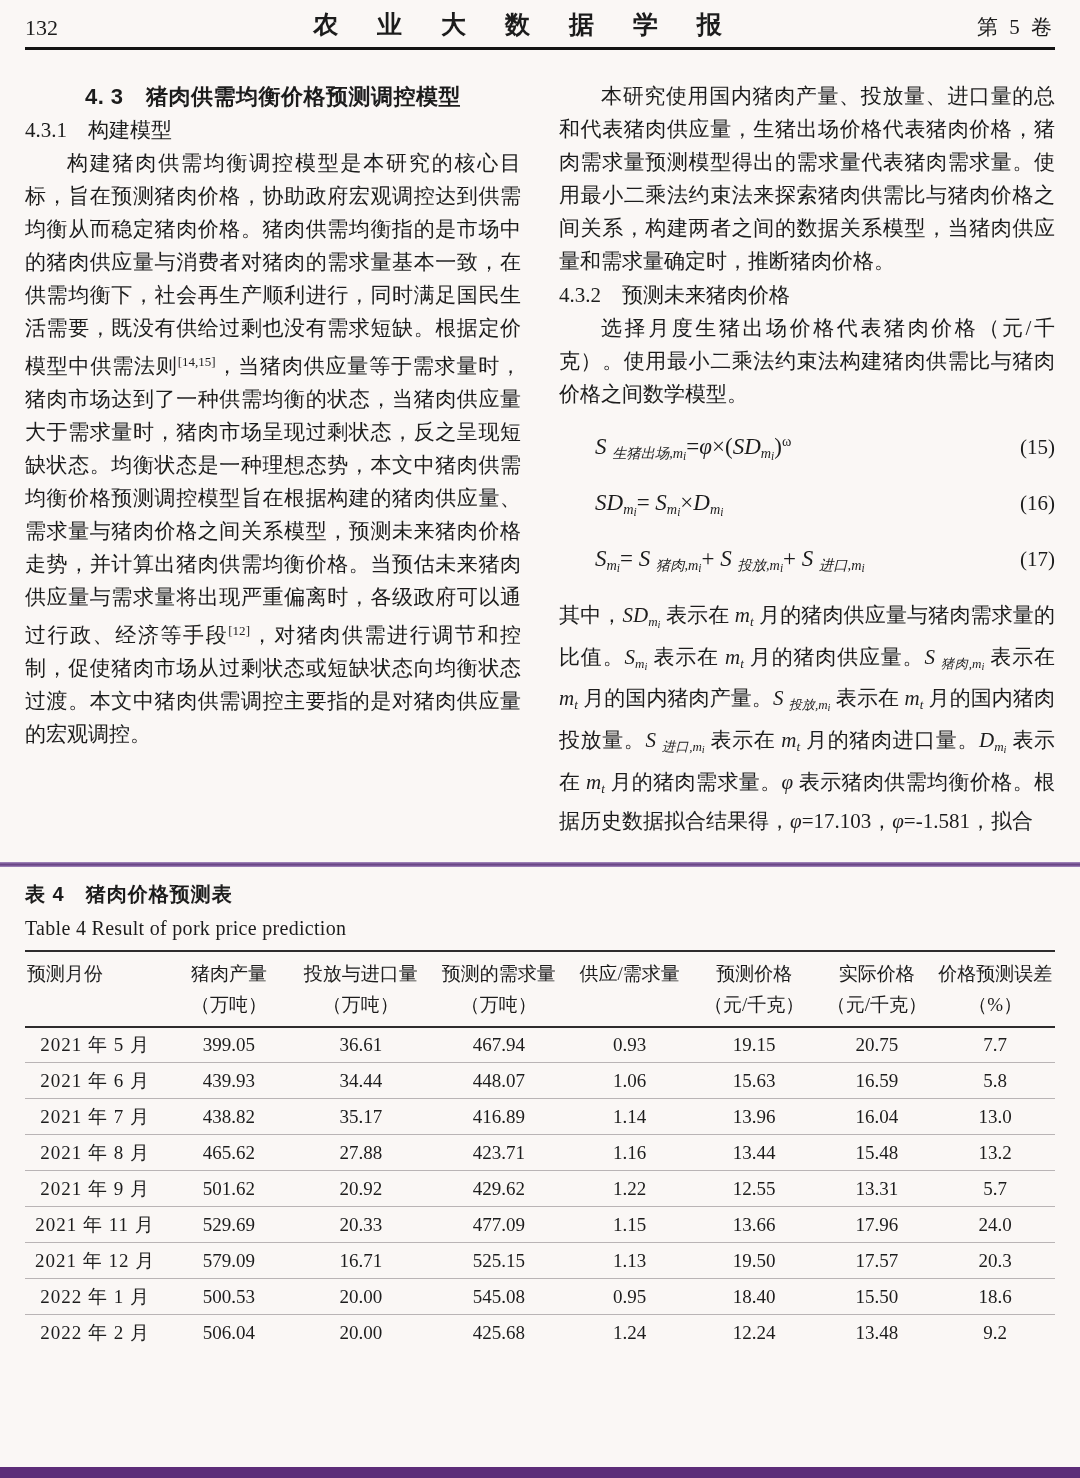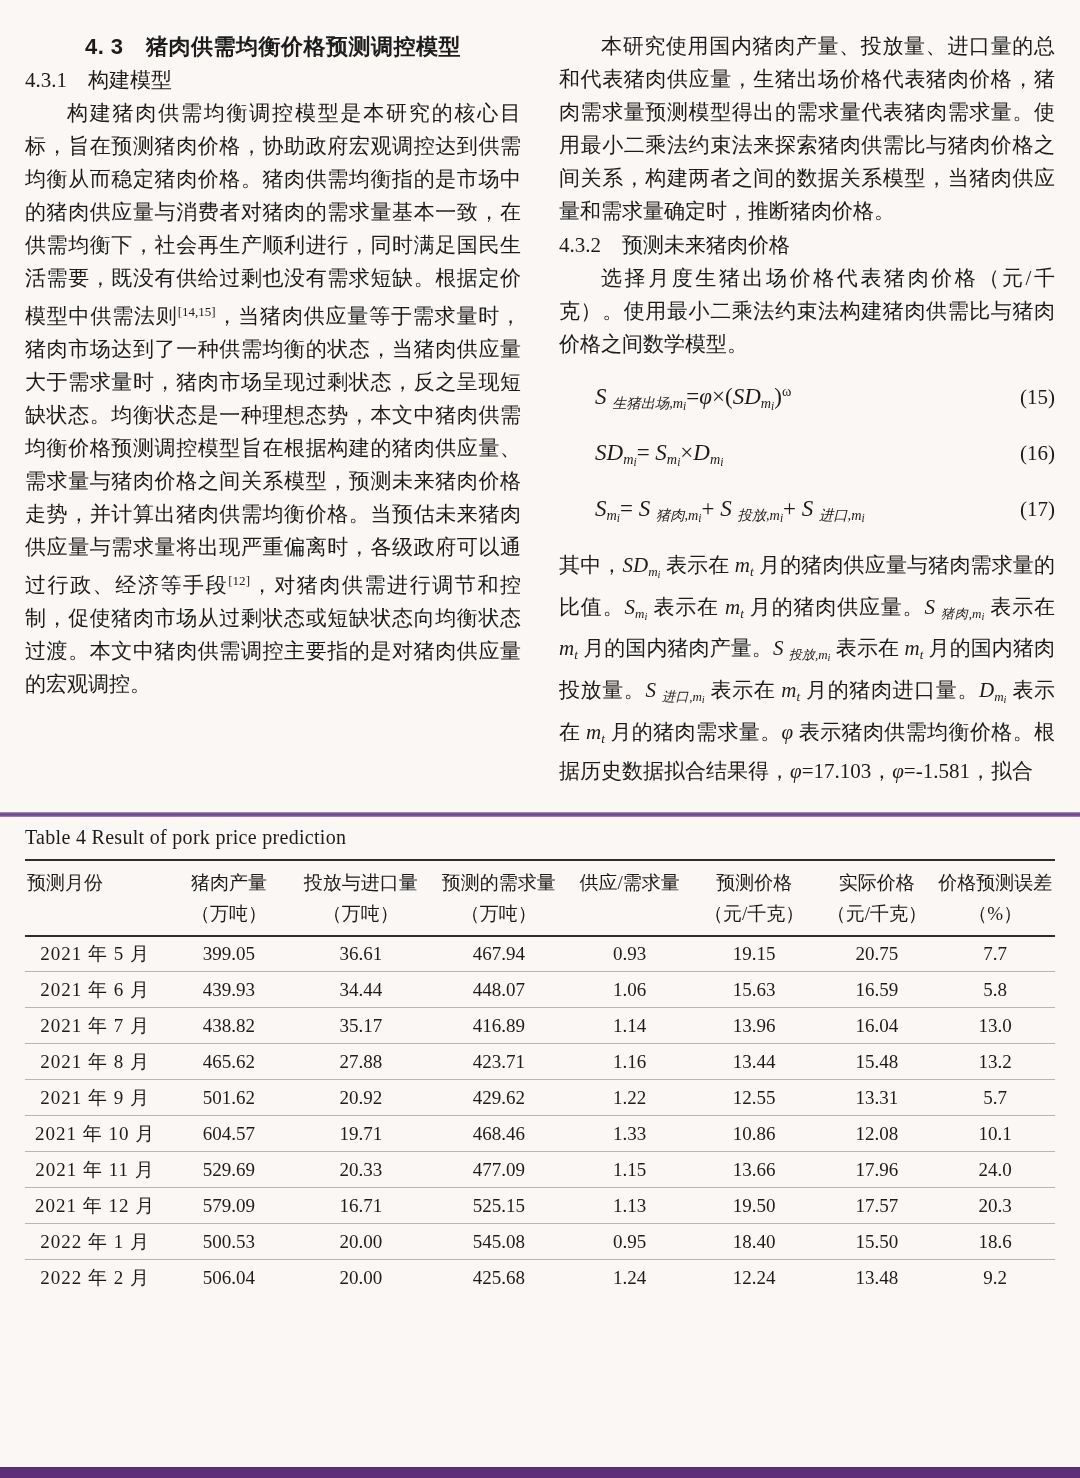--- a/index.html
+++ b/index.html
@@ -84,20 +84,25 @@
   .bottom-bar {
     position:absolute; left:0; right:0; bottom:0;
     height:11px; background:#5c2d78;
   }
 </style>
 </head>
 <body>
 
 <div class="page">
 
+  <div class="run-head">
+    <span class="pageno">132</span>
+    <span class="journal">农 业 大 数 据 学 报</span>
+    <span class="volume">第 5 卷</span>
+  </div>
 
   <div class="columns">
 
     <div class="col">
       <div class="sec-heading">4. 3　猪肉供需均衡价格预测调控模型</div>
       <div class="subsec-heading">4.3.1　构建模型</div>
       <div class="para"><span>构建猪肉供需均衡调控模型是本研究的核心目标，旨在预测猪肉价格，协助政府宏观调控达到供需均衡从而稳定猪肉价格。猪肉供需均衡指的是市场中的猪肉供应量与消费者对猪肉的需求量基本一致，在供需均衡下，社会再生产顺利进行，同时满足国民生活需要，既没有供给过剩也没有需求短缺。根据定价模型中供需法则</span><span class="seg-sup">[14,15]</span><span>，当猪肉供应量等于需求量时，猪肉市场达到了一种供需均衡的状态，当猪肉供应量大于需求量时，猪肉市场呈现过剩状态，反之呈现短缺状态。均衡状态是一种理想态势，本文中猪肉供需均衡价格预测调控模型旨在根据构建的猪肉供应量、需求量与猪肉价格之间关系模型，预测未来猪肉价格走势，并计算出猪肉供需均衡价格。当预估未来猪肉供应量与需求量将出现严重偏离时，各级政府可以通过行政、经济等手段</span><span class="seg-sup">[12]</span><span>，对猪肉供需进行调节和控制，促使猪肉市场从过剩状态或短缺状态向均衡状态过渡。本文中猪肉供需调控主要指的是对猪肉供应量的宏观调控。</span></div>
     </div>
 
     <div class="col">
@@ -119,20 +124,21 @@
           <span class="fno">(17)</span>
         </div>
       </div>
 
       <div class="para noindent"><span>其中，</span><span class="seg-var">SD</span><span class="seg-sub">m</span><span class="seg-sub2">i</span><span> 表示在 </span><span class="seg-var">m</span><span class="seg-sub">t</span><span> 月的猪肉供应量与猪肉需求量的比值。</span><span class="seg-var">S</span><span class="seg-sub">m</span><span class="seg-sub2">i</span><span> 表示在 </span><span class="seg-var">m</span><span class="seg-sub">t</span><span> 月的猪肉供应量。</span><span class="seg-var">S </span><span class="seg-sub">猪肉,m</span><span class="seg-sub2">i</span><span> 表示在 </span><span class="seg-var">m</span><span class="seg-sub">t</span><span> 月的国内猪肉产量。</span><span class="seg-var">S </span><span class="seg-sub">投放,m</span><span class="seg-sub2">i</span><span> 表示在 </span><span class="seg-var">m</span><span class="seg-sub">t</span><span> 月的国内猪肉投放量。</span><span class="seg-var">S </span><span class="seg-sub">进口,m</span><span class="seg-sub2">i</span><span> 表示在 </span><span class="seg-var">m</span><span class="seg-sub">t</span><span> 月的猪肉进口量。</span><span class="seg-var">D</span><span class="seg-sub">m</span><span class="seg-sub2">i</span><span> 表示在 </span><span class="seg-var">m</span><span class="seg-sub">t</span><span> 月的猪肉需求量。</span><span class="seg-var">φ</span><span> 表示猪肉供需均衡价格。根据历史数据拟合结果得，</span><span class="seg-var">φ</span><span>=17.103，</span><span class="seg-var">φ</span><span>=-1.581，拟合</span></div>
     </div>
   </div>
 
   <div class="table-section">
     <div class="purple-rule"></div>
+    <div class="tbl-title-cn">表 4　猪肉价格预测表</div>
     <div class="tbl-title-en">Table 4    Result of pork price prediction</div>
 
     <table class="data">
       <colgroup>
         <col style="width:13.6%">
           <col style="width:12.4%">
           <col style="width:13.2%">
         <col style="width:13.6%">
           <col style="width:11.8%">
           <col style="width:12.4%">
@@ -218,30 +224,20 @@
             <td>2021 年 9 月</td>
             <td>501.62</td>
             <td>20.92</td>
             <td>429.62</td>
             <td>1.22</td>
             <td>12.55</td>
             <td>13.31</td>
             <td>5.7</td>
           </tr>
           <tr>
-            <td>2021 年 10 月</td>
-            <td>604.57</td>
-            <td>19.71</td>
-            <td>468.46</td>
-            <td>1.33</td>
-            <td>10.86</td>
-            <td>12.08</td>
-            <td>10.1</td>
-          </tr>
-          <tr>
             <td>2021 年 11 月</td>
             <td>529.69</td>
             <td>20.33</td>
             <td>477.09</td>
             <td>1.15</td>
             <td>13.66</td>
             <td>17.96</td>
             <td>24.0</td>
           </tr>
           <tr>

